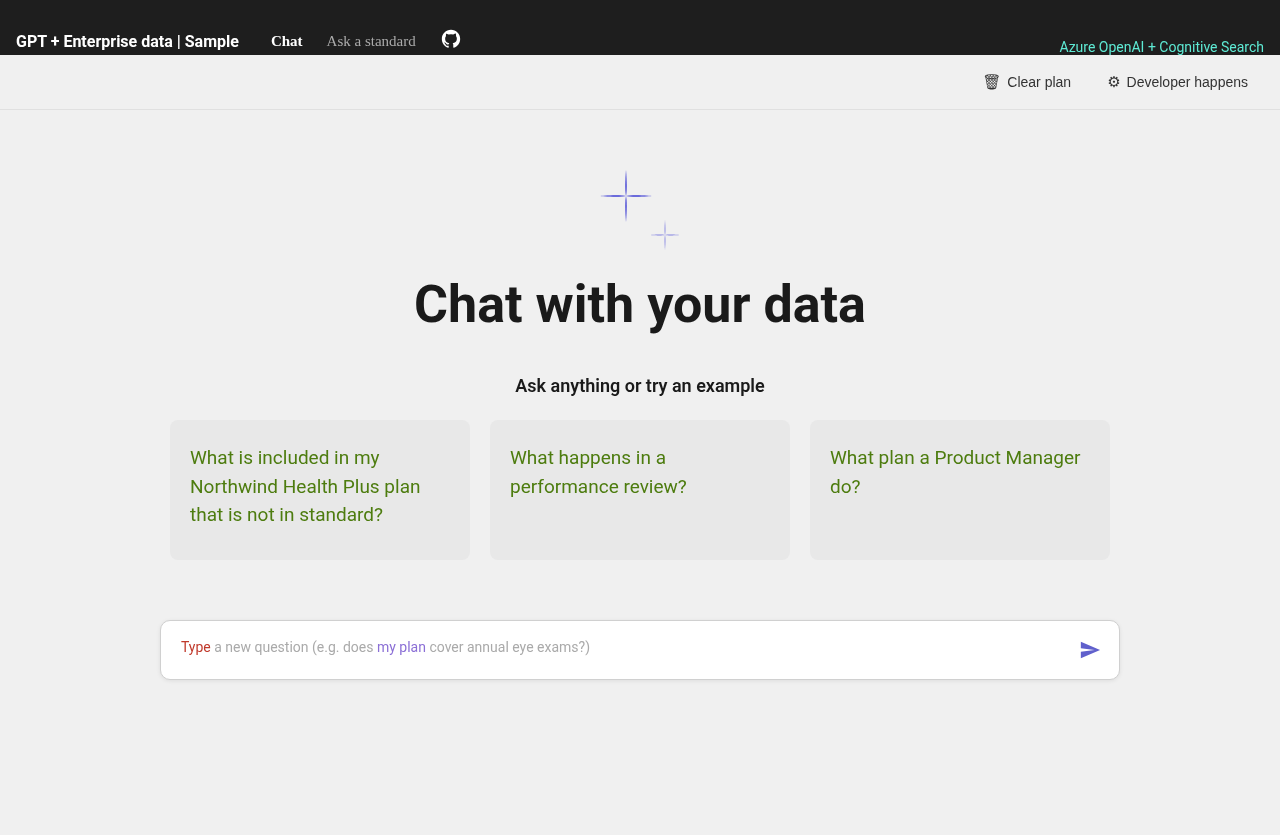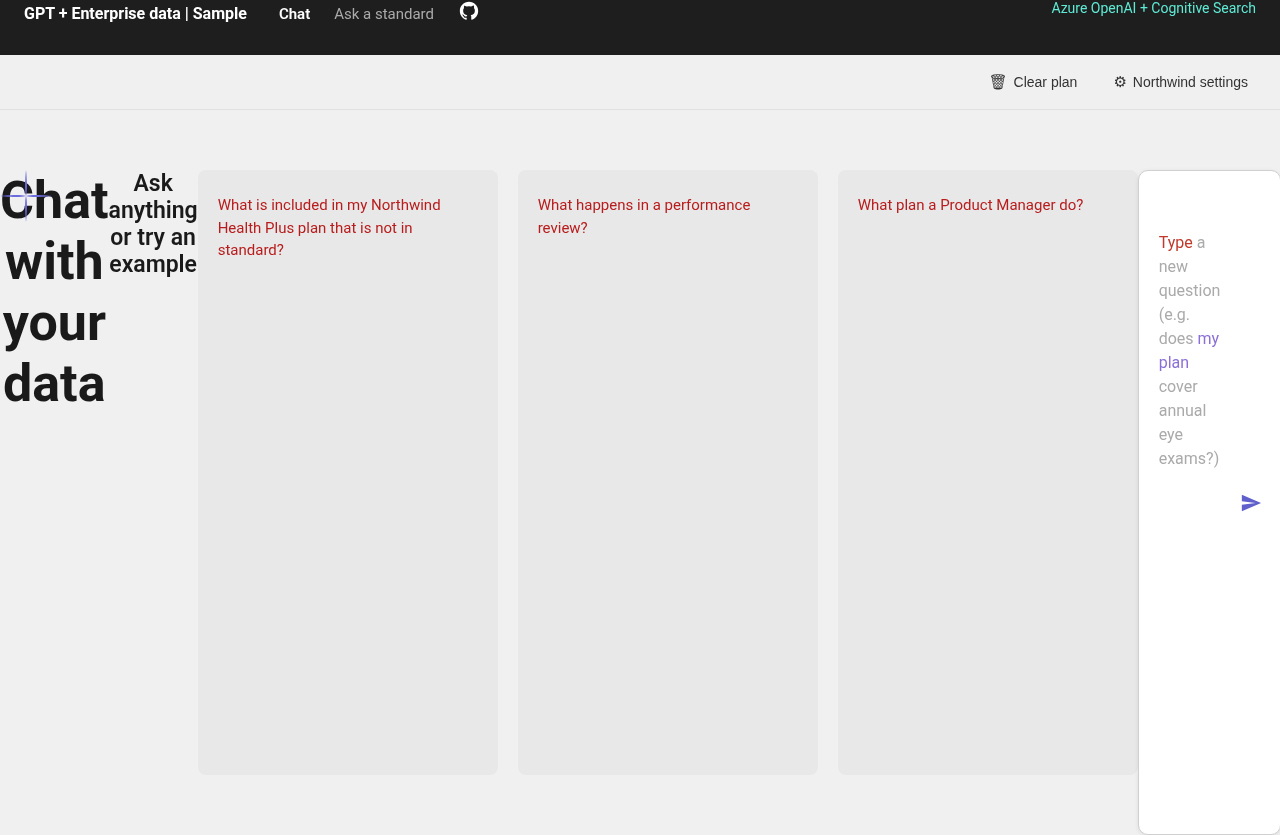--- a/index.html
+++ b/index.html
@@ -8,39 +8,40 @@
       background: #f0f0f0;
       min-height: 835px;
       width: 1280px;
     }
 
     
     .navbar {
       background: #1e1e1e;
       height: 55px;
       display: flex;
-      align-items: flex-start;
-      padding: 0 24px;
+      align-items: flex-end;
+      padding: 0 16px;
       justify-content: space-between;
     }
     .navbar-left {
       display: flex;
       align-items: center;
       gap: 32px;
     }
     .navbar-brand {
       color: #ffffff;
       font-weight: 700;
       font-size: 16px;
       white-space: nowrap;
     }
     .navbar-nav {
       display: flex;
       align-items: center;
       gap: 24px;
+      font-family: Liberation Serif, serif;
     }
     .nav-link {
       color: #ffffff;
       text-decoration: none;
       font-size: 15px;
       cursor: pointer;
     }
     .nav-link.active {
       color: #ffffff;
       font-weight: 600;
@@ -81,20 +82,22 @@
       padding: 4px 8px;
       border-radius: 4px;
     }
     .toolbar-icon {
       font-size: 15px;
     }
 
     
     .main {
       display: flex;
+      flex-direction: column;
+      align-items: center;
       padding-top: 60px;
       min-height: 725px;
     }
 
     
     .sparkle-container {
       position: relative;
       width: 80px;
       height: 80px;
       margin-bottom: 24px;
@@ -116,21 +119,21 @@
 
     .page-title {
       font-size: 52px;
       font-weight: 700;
       color: #1a1a1a;
       margin-bottom: 40px;
       text-align: center;
     }
 
     .subtitle {
-      font-size: 23px;
+      font-size: 18px;
       font-weight: 600;
       color: #1a1a1a;
       margin-bottom: 24px;
       text-align: center;
     }
 
     
     .cards-container {
       display: flex;
       gap: 20px;
@@ -141,22 +144,22 @@
       border-radius: 8px;
       padding: 24px 20px;
       width: 300px;
       min-height: 140px;
       cursor: pointer;
       transition: background 0.15s;
       display: flex;
       align-items: flex-start;
     }
     .example-card-text {
-      font-size: 15px;
-      color: #b91c1c;
+      font-size: 19px;
+      color: #4d7c0f;
       line-height: 1.5;
     }
 
     
     .chat-input-container {
       width: 960px;
       max-width: 96%;
       background: #ffffff;
       border-radius: 10px;
       border: 1px solid #d0d0d0;
@@ -176,24 +179,23 @@
       color: #5a5abf;
       font-size: 22px;
       padding: 4px;
       display: flex;
       align-items: center;
       justify-content: center;
     }
 
     
     .placeholder-colored {
-      font-size: 16px;
+      font-size: 14px;
       color: #aaa;
       line-height: 1.5;
-      margin-top: 44px;
     }
     .highlight-type { color: #c0392b; }
     .highlight-plan { color: #8b6fd6; }
   </style>
 </head>
 <body>
 
 <nav class="navbar">
   <div class="navbar-left">
     <span class="navbar-brand">GPT + Enterprise data | Sample</span>
@@ -210,21 +212,21 @@
   <div class="navbar-right">Azure OpenAI + Cognitive Search</div>
 </nav>
 
 <div class="toolbar">
   <button class="toolbar-btn">
     <span class="toolbar-icon">🗑</span>
     <span>Clear plan</span>
   </button>
   <button class="toolbar-btn">
     <span class="toolbar-icon">⚙</span>
-    <span>Northwind settings</span>
+    <span>Developer happens</span>
   </button>
 </div>
 
 <main class="main">
 
   <div class="sparkle-container">
     <svg class="sparkle-large" viewBox="0 0 50 50" xmlns="http://www.w3.org/2000/svg">
       <path d="M25 0 C25 0 27 18 25 25 C23 18 25 0 25 0Z" fill="#6b6bdb"></path>
       <path d="M25 50 C25 50 23 32 25 25 C27 32 25 50 25 50Z" fill="#6b6bdb"></path>
       <path d="M0 25 C0 25 18 27 25 25 C18 23 0 25 0 25Z" fill="#6b6bdb"></path>

